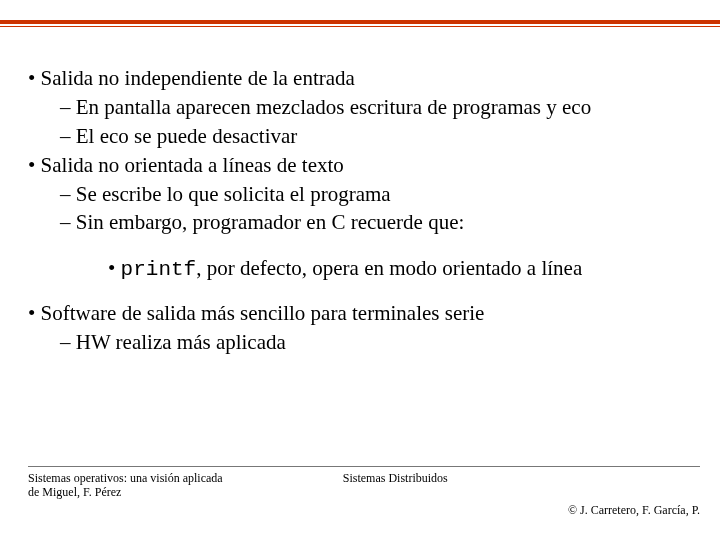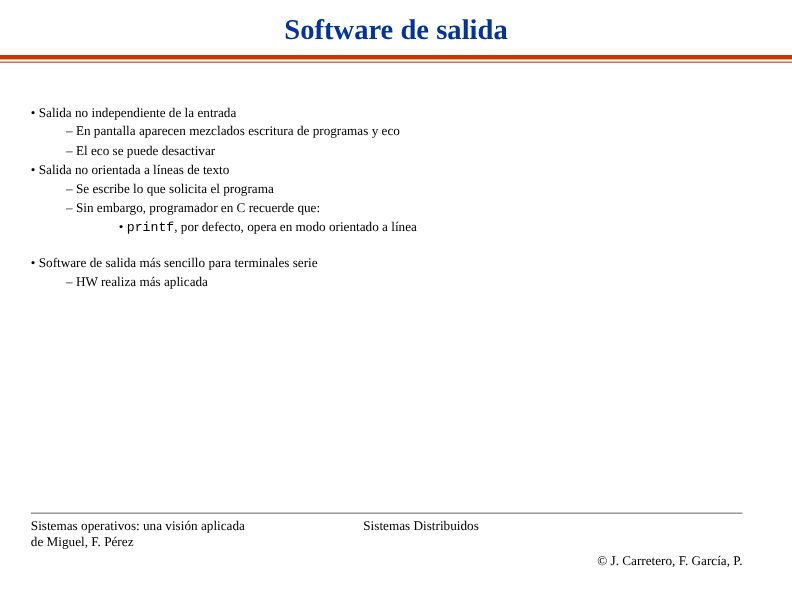--- a/index.html
+++ b/index.html
@@ -3,42 +3,41 @@
 <meta charset="utf-8">
 <style>
   * { margin: 0; padding: 0; box-sizing: border-box; }
   html, body { width: 720px; height: 540px; background: #fff; font-family: "Times New Roman", Times, serif; color: #000; }
   .slide { width: 720px; height: 540px; position: relative; }
   .title-block { text-align: center; padding-top: 12px; }
   .title { color: #003399; font-weight: bold; font-size: 26px; }
   .rules { margin-top: 8px; }
   .rule1 { height: 4px; background: #cc3300; }
   .rule2 { height: 1px; background: #cc3300; margin-top: 2px; }
-  .content { padding: 36px 14px 0 28px; font-size: 12px; line-height: 1.28; }
+  .content { padding: 36px 14px 0 28px; font-size: 21px; line-height: 1.28; }
   .l0 { padding-left: 8px; text-indent: -8px; margin-top: 2px; }
   .l0::before { content: "• "; }
   .l1 { padding-left: 50px; text-indent: -18px; margin-top: 2px; }
   .l1::before { content: "– "; }
-  .l2 { padding-left: 92px; text-indent: -12px; margin-top: 2px; }
+  .l2 { padding-left: 92px; text-indent: -12px; margin-top: 19px; }
   .l2::before { content: "• "; }
   .gap { height: 14px; }
   .mono { font-family: "Courier New", Courier, monospace; }
-  .footer { position: absolute; bottom: 22px; left: 28px; right: 45px; }
+  .footer { position: absolute; bottom: 22px; left: 28px; right: 20px; }
   .ft-rule { height: 1px; background: #777; margin-bottom: 4px; }
   .footer-row { display: flex; justify-content: space-between; font-size: 12px; color: #000; }
   .footer-left { max-width: 240px; line-height: 1.2; }
   .footer-center { flex: 1; text-align: center; }
   .footer-right { text-align: right; margin-top: 32px; }
 </style>
 </head>
 <body>
 
 <div class="slide">
   <div class="title-block">
-    <div class="title">Software de salida</div>
     <div class="rules">
       <div class="rule1"></div>
       <div class="rule2"></div>
     </div>
   </div>
 
   <div class="content">
     <div class="l0">Salida no independiente de la entrada</div>
     <div class="l1">En pantalla aparecen mezclados escritura de programas y eco</div>
     <div class="l1">El eco se puede desactivar</div>

